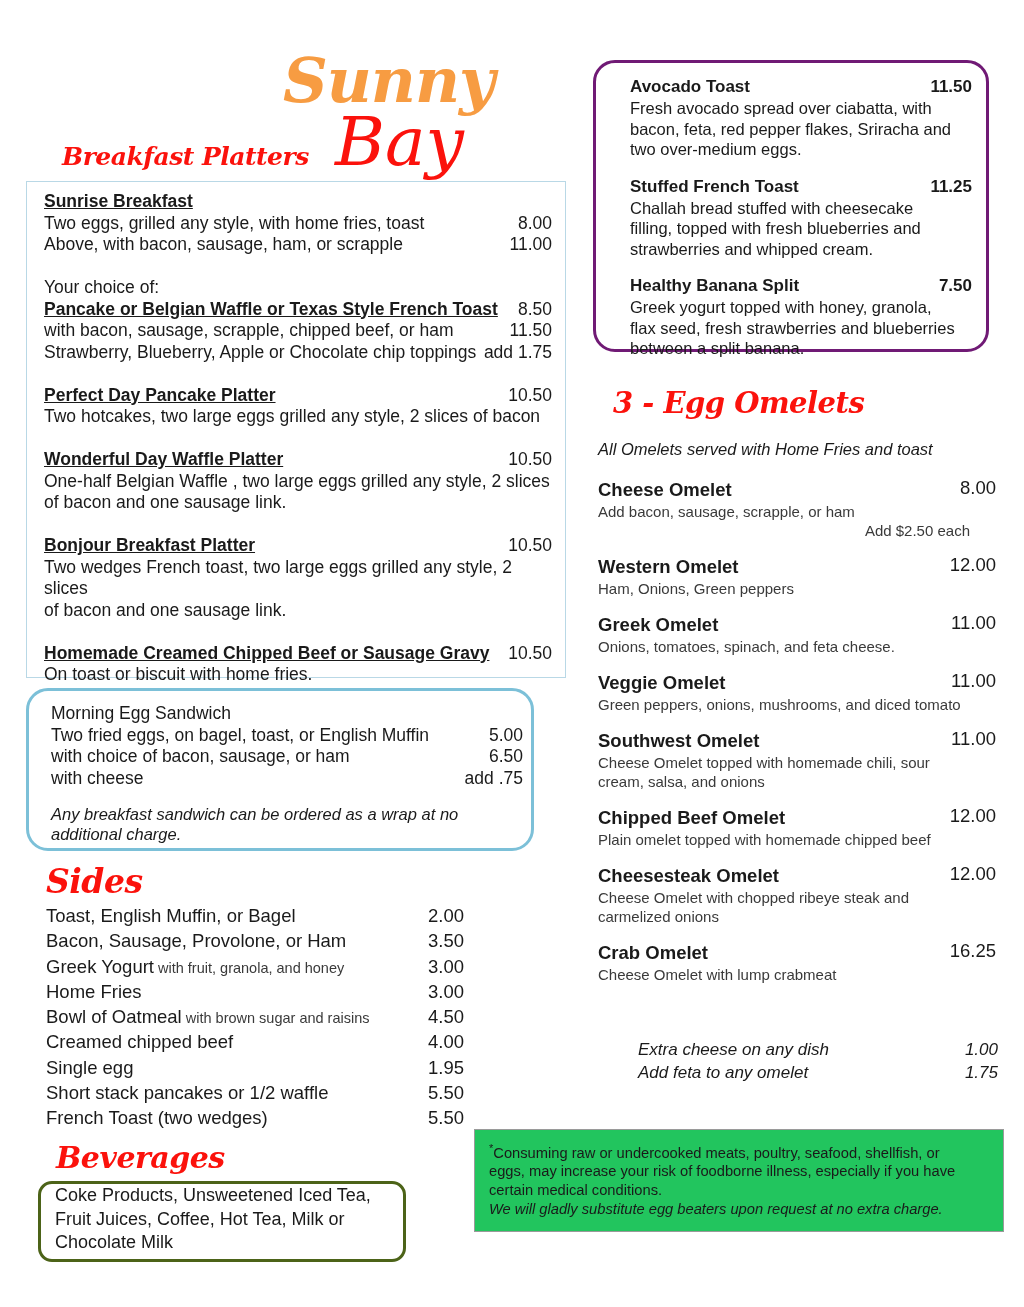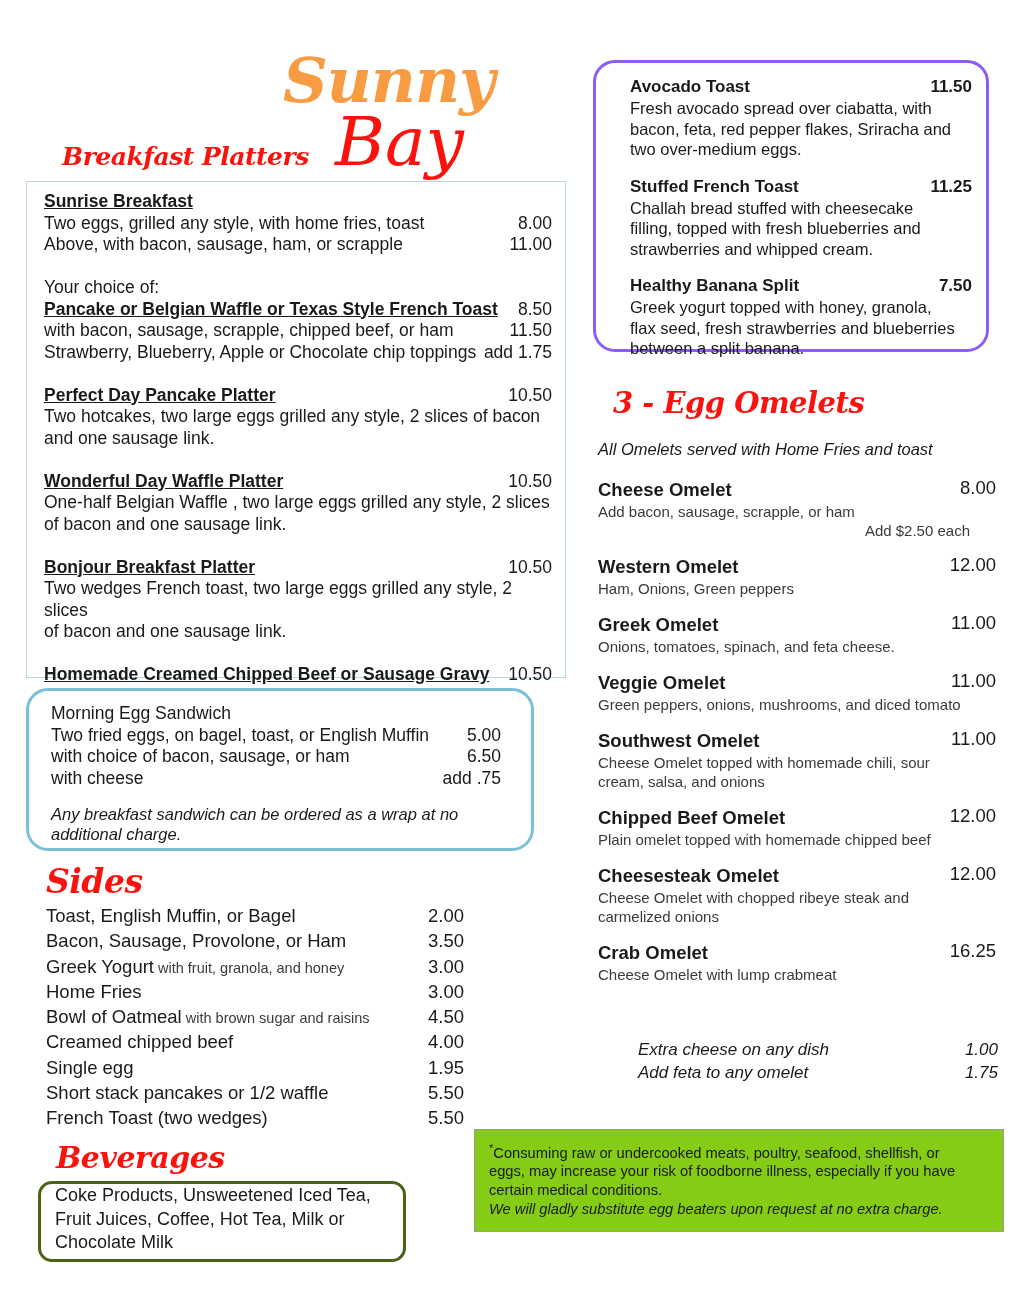--- a/index.html
+++ b/index.html
@@ -53,21 +53,21 @@
   .itm.u { text-decoration:underline; }
   .itm.b { font-weight:bold; }
   .price { position:absolute; right:0; top:0; font-size:17.5px; white-space:nowrap; }
   .blank { height:21.5px; }
   .blank.sm { height:15px; }
 
   
   .egg-box {
     position:absolute; left:26px; top:688px; width:508px; height:163px;
     border:3px solid #7cc0d8; border-radius:22px; background:#fff;
-    padding:12px 26px 0 22px;
+    padding:12px 4px 0 22px;
   }
   .egg-box .price { right:4px; }
   .egg-note { font-size:16.5px; font-style:italic; line-height:20px; }
 
   
   #head-sides { position:absolute; left:46px; top:862px; font-size:33px; }
   .sides-list { position:absolute; left:46px; top:904px; width:418px; }
   .sides-list .row { line-height:24.3px; }
   .sides-list .itm { font-size:18.5px; }
   .sides-list .sub { font-size:14.5px; color:#3a3a3a; }
@@ -80,21 +80,21 @@
     border:3px solid #4c6318; border-radius:14px; background:#fff;
     padding:0 14px 0 14px;
   }
   .bev-box .line { font-size:18px; line-height:23.5px; }
 
   
   .right-col { position:absolute; left:580px; top:0; width:444px; height:1307px; }
 
   .specials-box {
     position:absolute; left:13px; top:60px; width:396px; height:292px;
-    border:3px solid #8b5cf6; border-radius:22px; background:#fff;
+    border:3px solid #701a75; border-radius:22px; background:#fff;
     padding:13px 12px 0 34px;
   }
   .sp-item { position:relative; }
   .sp-name { font-size:17px; font-weight:bold; line-height:22px; }
   .sp-price { position:absolute; right:2px; top:0; font-size:17px; font-weight:bold; }
   .sp-desc { font-size:16.5px; line-height:20.5px; }
   .sp-gap { height:16px; }
 
   #head-omelets { position:absolute; left:33px; top:386px; font-size:29px; }
   .omelet-note {
@@ -108,21 +108,21 @@
   .om-price { position:absolute; right:2px; top:0; font-size:18.5px; }
   .om-desc { font-size:15px; color:#3a3a3a; line-height:19px; }
   .om-extra { font-size:15px; color:#3a3a3a; line-height:19px; text-align:right; padding-right:28px; }
 
   .addons { position:absolute; left:58px; top:1038px; width:360px; }
   .addon { position:relative; font-size:17px; font-style:italic; line-height:23px; }
   .addon .price { right:0; top:0; font-size:17px; font-style:italic; }
 
   .disclaimer {
     position:absolute; left:-106px; top:1129px; width:530px; height:103px;
-    border:1px solid #9a9a9a; background:#84cc16;
+    border:1px solid #9a9a9a; background:#22c55e;
     padding:9px 12px 4px 14px;
   }
   .dis-line { font-size:14.7px; line-height:18.6px; }
   .dis-line.it { font-style:italic; }
   .star { vertical-align:super; font-size:11px; }
 </style>
 </head>
 <body>
 
 <div class="logo">
@@ -140,21 +140,20 @@
         <div class="row"><span class="itm">Two eggs, grilled any style, with home fries, toast</span><span class="price">8.00</span></div>
         <div class="row"><span class="itm">Above, with bacon, sausage, ham, or scrapple</span><span class="price">11.00</span></div>
         <div class="blank"></div>
         <div class="row"><span class="itm">Your choice of:</span></div>
         <div class="row"><span class="itm u b">Pancake or  Belgian Waffle or Texas Style French Toast</span><span class="price">8.50</span></div>
         <div class="row"><span class="itm">with bacon, sausage, scrapple, chipped beef, or ham</span><span class="price">11.50</span></div>
         <div class="row"><span class="itm">Strawberry, Blueberry, Apple or Chocolate chip toppings</span><span class="price">add 1.75</span></div>
         <div class="blank"></div>
         <div class="row"><span class="itm u b">Perfect Day Pancake Platter</span><span class="price">10.50</span></div>
         <div class="row"><span class="itm">Two hotcakes, two large eggs grilled any style, 2 slices of bacon</span></div>
-        <div class="row"><span class="itm">and one sausage link.</span></div>
         <div class="blank"></div>
         <div class="row"><span class="itm u b">Wonderful Day Waffle Platter</span><span class="price">10.50</span></div>
         <div class="row"><span class="itm">One-half Belgian Waffle , two large eggs grilled any style, 2 slices</span></div>
         <div class="row"><span class="itm">of bacon and one sausage link.</span></div>
         <div class="blank"></div>
         <div class="row"><span class="itm u b">Bonjour Breakfast Platter</span><span class="price">10.50</span></div>
         <div class="row"><span class="itm">Two wedges French toast, two large eggs grilled any style, 2 slices</span></div>
         <div class="row"><span class="itm">of bacon and one sausage link.</span></div>
         <div class="blank"></div>
         <div class="row"><span class="itm u b">Homemade Creamed Chipped Beef or Sausage Gravy</span><span class="price">10.50</span></div>

